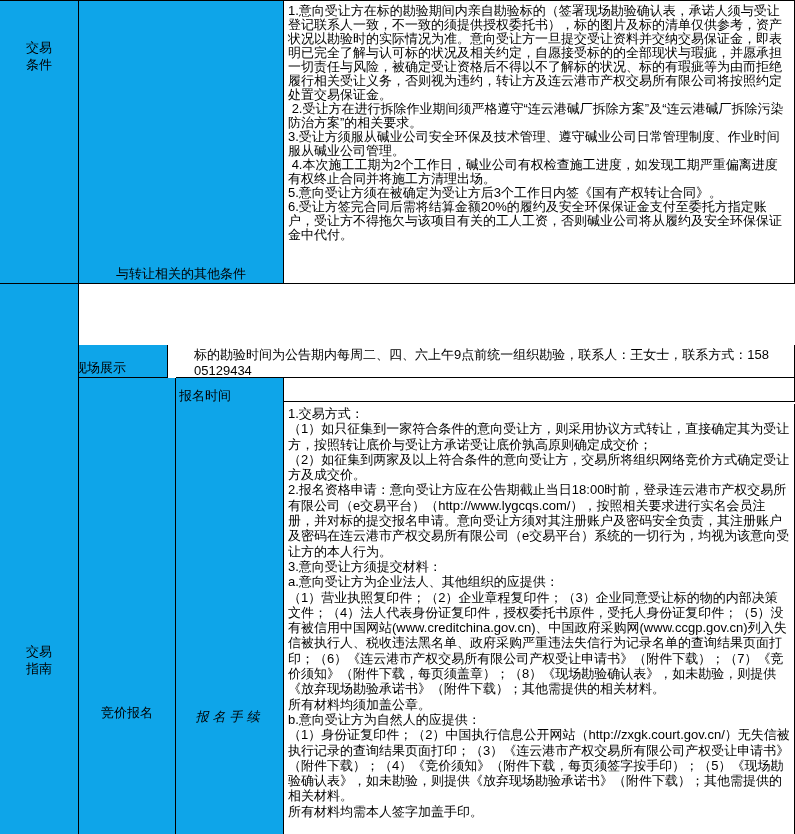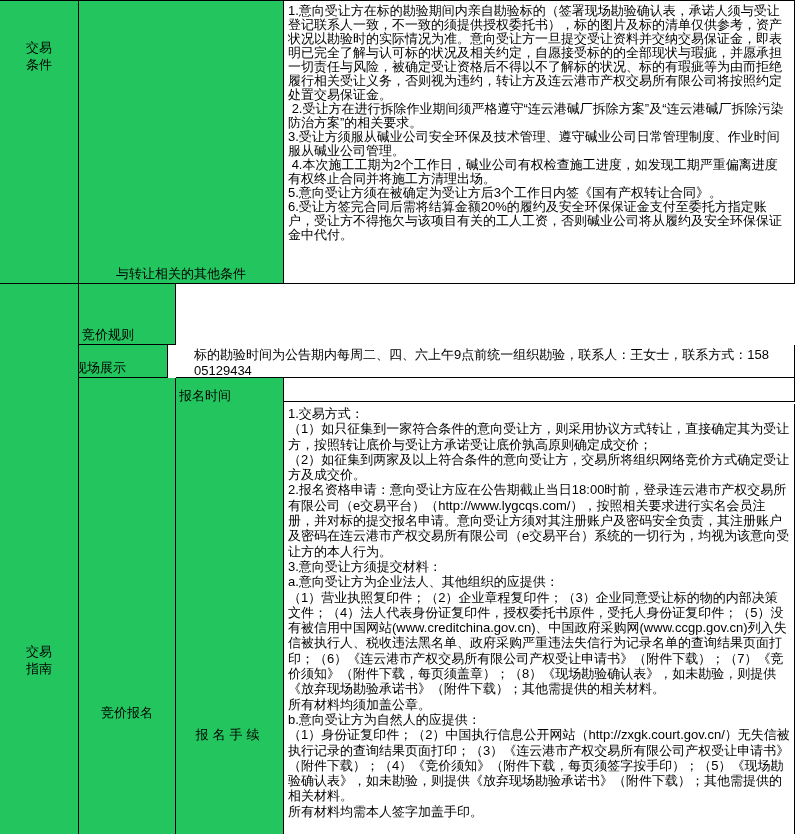--- a/index.html
+++ b/index.html
@@ -13,21 +13,21 @@
     color:#000;
   }
   .cell{
     position:absolute;
     box-sizing:border-box;
     border-right:1px solid #000;
     border-bottom:1px solid #000;
   }
   .cell.top{border-top:1px solid #000;}
   .cell.nobottom{border-bottom:none;}
-  .label-cell{background:#22c55e;}
+  .label-cell{background:#0ea5e9;}
   .content-cell{background:#ffffff;}
   .v-center{display:flex;align-items:flex-end;}
   .h-center{justify-content:center;}
   .pad-left{padding-left:3px;}
   .content-text{
     white-space:pre-wrap;
     word-break:break-all;
     overflow:hidden;
   }
   .stacked-label{
@@ -58,21 +58,21 @@
   #c1lower{left:0;top:284px;width:79px;height:550px;}
   #c1lower .stacked-label{margin:359px auto 0;}
   
   #jjbm-label{left:79px;top:378px;width:97px;height:456px;}
   #jjbm-label .abs-label{top:326px;}
   
   #bmsj-label{left:176px;top:378px;width:108px;height:28px;}
   #bmsj-content{left:284px;top:378px;width:511px;height:24px;}
   
   #bmsx-label{left:176px;top:402px;width:108px;height:432px;}
-  #bmsx-label .abs-label{top:324px;letter-spacing:4px;}
+  #bmsx-label .abs-label{top:306px;letter-spacing:4px;font-style:italic;}
   #bmsx-content{left:284px;top:404px;width:511px;height:432px;}
   #bmsx-content .content-text{padding:2px 4px 0;line-height:15.3px;}
 </style>
 </head>
 <body>
 
 <div id="screen">
 
   <div class="cell label-cell top" id="c1r1">
     <div class="stacked-label">交易条件</div>
@@ -84,23 +84,20 @@
 
   <div class="cell content-cell top" id="c3r1">
     <div class="content-text">1.意向受让方在标的勘验期间内亲自勘验标的（签署现场勘验确认表，承诺人须与受让登记联系人一致，不一致的须提供授权委托书），标的图片及标的清单仅供参考，资产状况以勘验时的实际情况为准。意向受让方一旦提交受让资料并交纳交易保证金，即表明已完全了解与认可标的状况及相关约定，自愿接受标的的全部现状与瑕疵，并愿承担一切责任与风险，被确定受让资格后不得以不了解标的状况、标的有瑕疵等为由而拒绝履行相关受让义务，否则视为违约，转让方及连云港市产权交易所有限公司将按照约定处置交易保证金。
  2.受让方在进行拆除作业期间须严格遵守“连云港碱厂拆除方案”及“连云港碱厂拆除污染防治方案”的相关要求。
 3.受让方须服从碱业公司安全环保及技术管理、遵守碱业公司日常管理制度、作业时间服从碱业公司管理。
  4.本次施工工期为2个工作日，碱业公司有权检查施工进度，如发现工期严重偏离进度有权终止合同并将施工方清理出场。
 5.意向受让方须在被确定为受让方后3个工作日内签《国有产权转让合同》。
 6.受让方签完合同后需将结算金额20%的履约及安全环保保证金支付至委托方指定账户，受让方不得拖欠与该项目有关的工人工资，否则碱业公司将从履约及安全环保保证金中代付。</div>
   </div>
 
-  <div class="cell label-cell v-center pad-left" id="jjgz-label">
-    <span>竞价规则</span>
-  </div>
 
   <div class="cell label-cell v-center pad-left" id="xczs-label">
     <span>现场展示</span>
   </div>
   <div class="cell content-cell" id="xczs-content">
     <div class="content-text">标的勘验时间为公告期内每周二、四、六上午9点前统一组织勘验，联系人：王女士，联系方式：15805129434</div>
   </div>
 
   <div class="cell label-cell nobottom" id="c1lower">
     <div class="stacked-label">交易指南</div>

